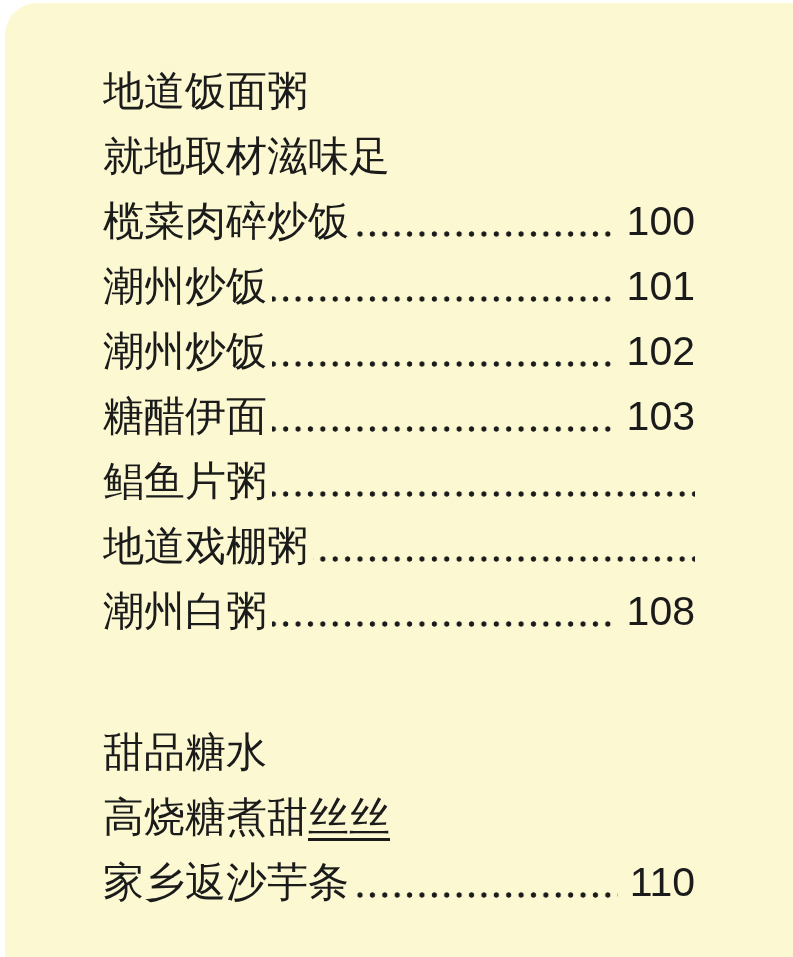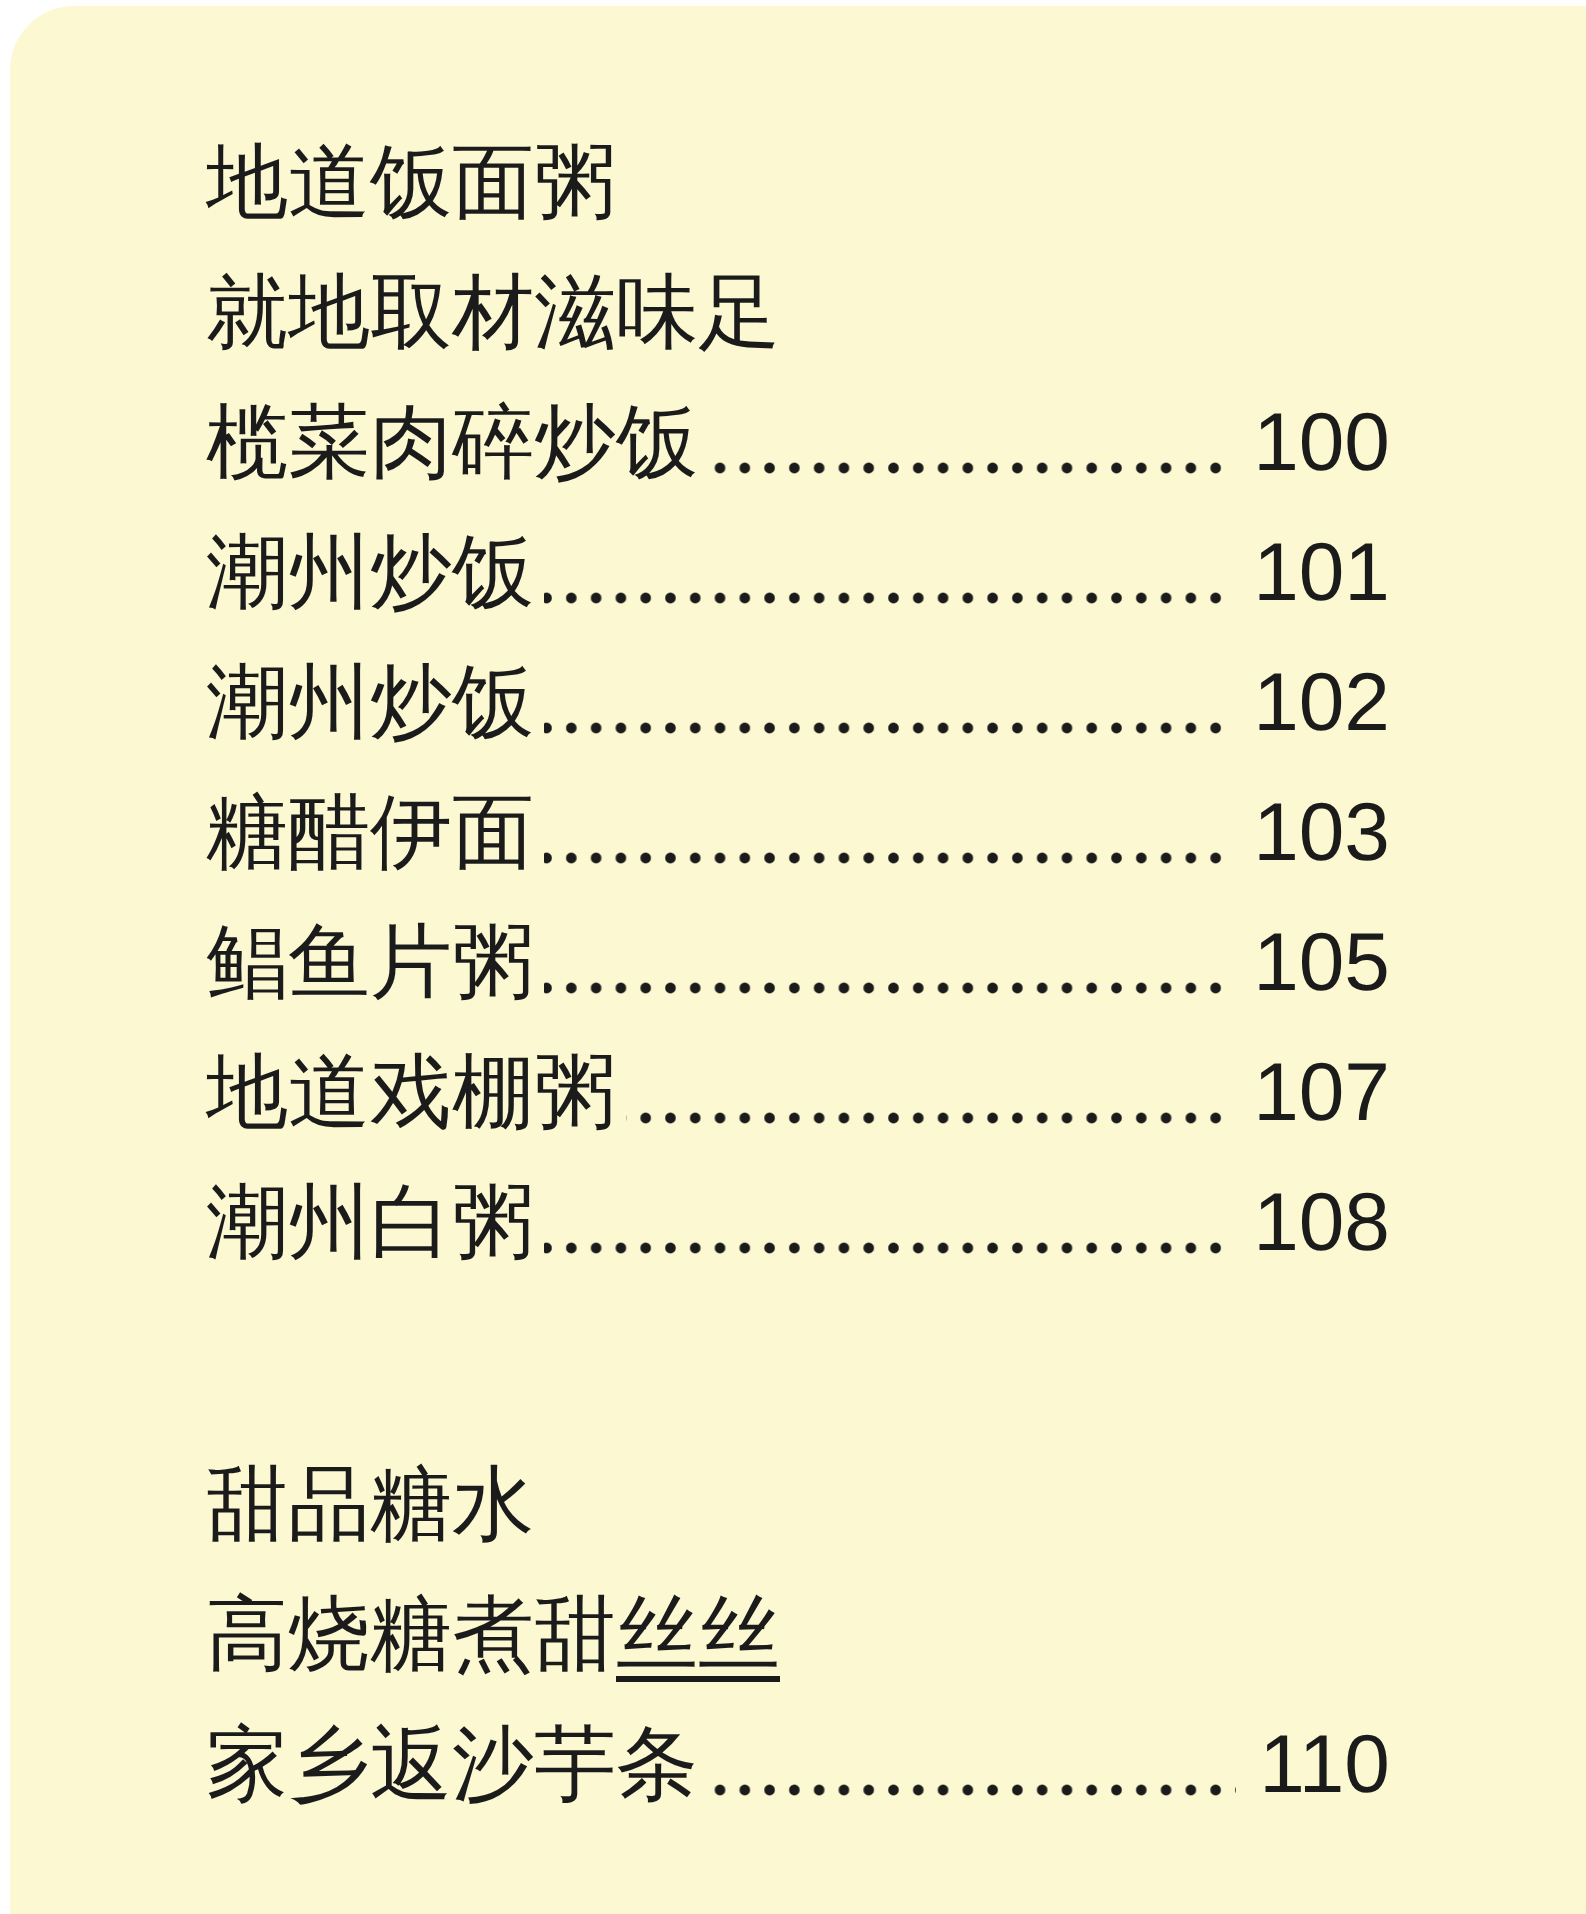--- a/index.html
+++ b/index.html
@@ -88,26 +88,24 @@
   </div>
 
   <div class="entry">
     <span class="entry-title">糖醋伊面</span>
     <span class="entry-page">103</span>
   </div>
 
 
   <div class="entry">
     <span class="entry-title">鲳鱼片粥</span>
-    <span class="entry-page">105</span>
   </div>
 
   <div class="entry">
     <span class="entry-title">地道戏棚粥</span>
-    <span class="entry-page">107</span>
   </div>
 
   <div class="entry">
     <span class="entry-title">潮州白粥</span>
     <span class="entry-page">108</span>
   </div>
 </div>
   </div>
 
   <div class="section">

